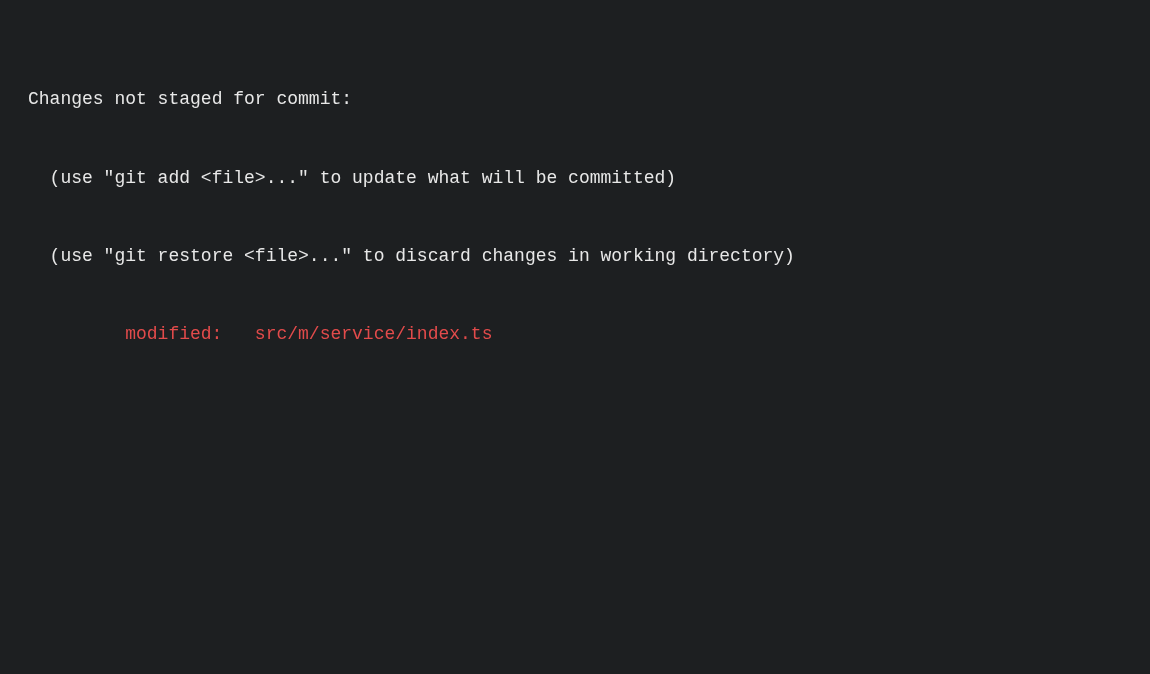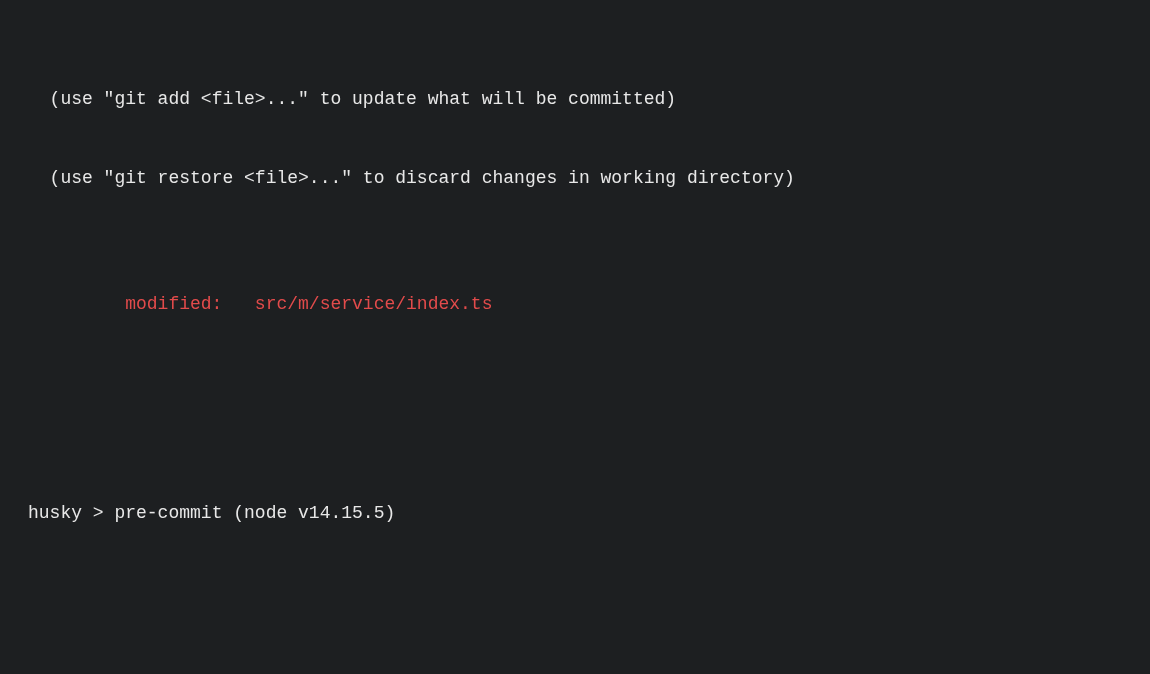--- a/index.html
+++ b/index.html
@@ -14,34 +14,34 @@
     height: 674px;
     overflow: hidden;
   }
   .term {
     padding: 8px 0 0 28px;
     white-space: pre;
   }
   .line { white-space: pre; }
   .white  { color: #e8e8e8; }
   .red    { color: #e24b4b; }
-  .modpad { padding-left: 9ch; margin-top: 48px; } 
+  .modpad { padding-left: 9ch; } 
 </style>
 </head>
 <body>
 
 <div class="term">
 
+  <div class="line white">Changes not staged for commit:</div>
   <div class="line white">  (use "git add &lt;file&gt;..." to update what will be committed)</div>
   <div class="line white">  (use "git restore &lt;file&gt;..." to discard changes in working directory)</div>
   <div class="line modpad"><span class="red">modified:   </span><span class="red">src/m/service/index.ts</span></div>
   <div class="line"> </div>
 
 
-  <div class="line white">husky &gt; pre-commit (node v14.15.5)</div>
 
   
 
   
 
   
 
   
 
   

